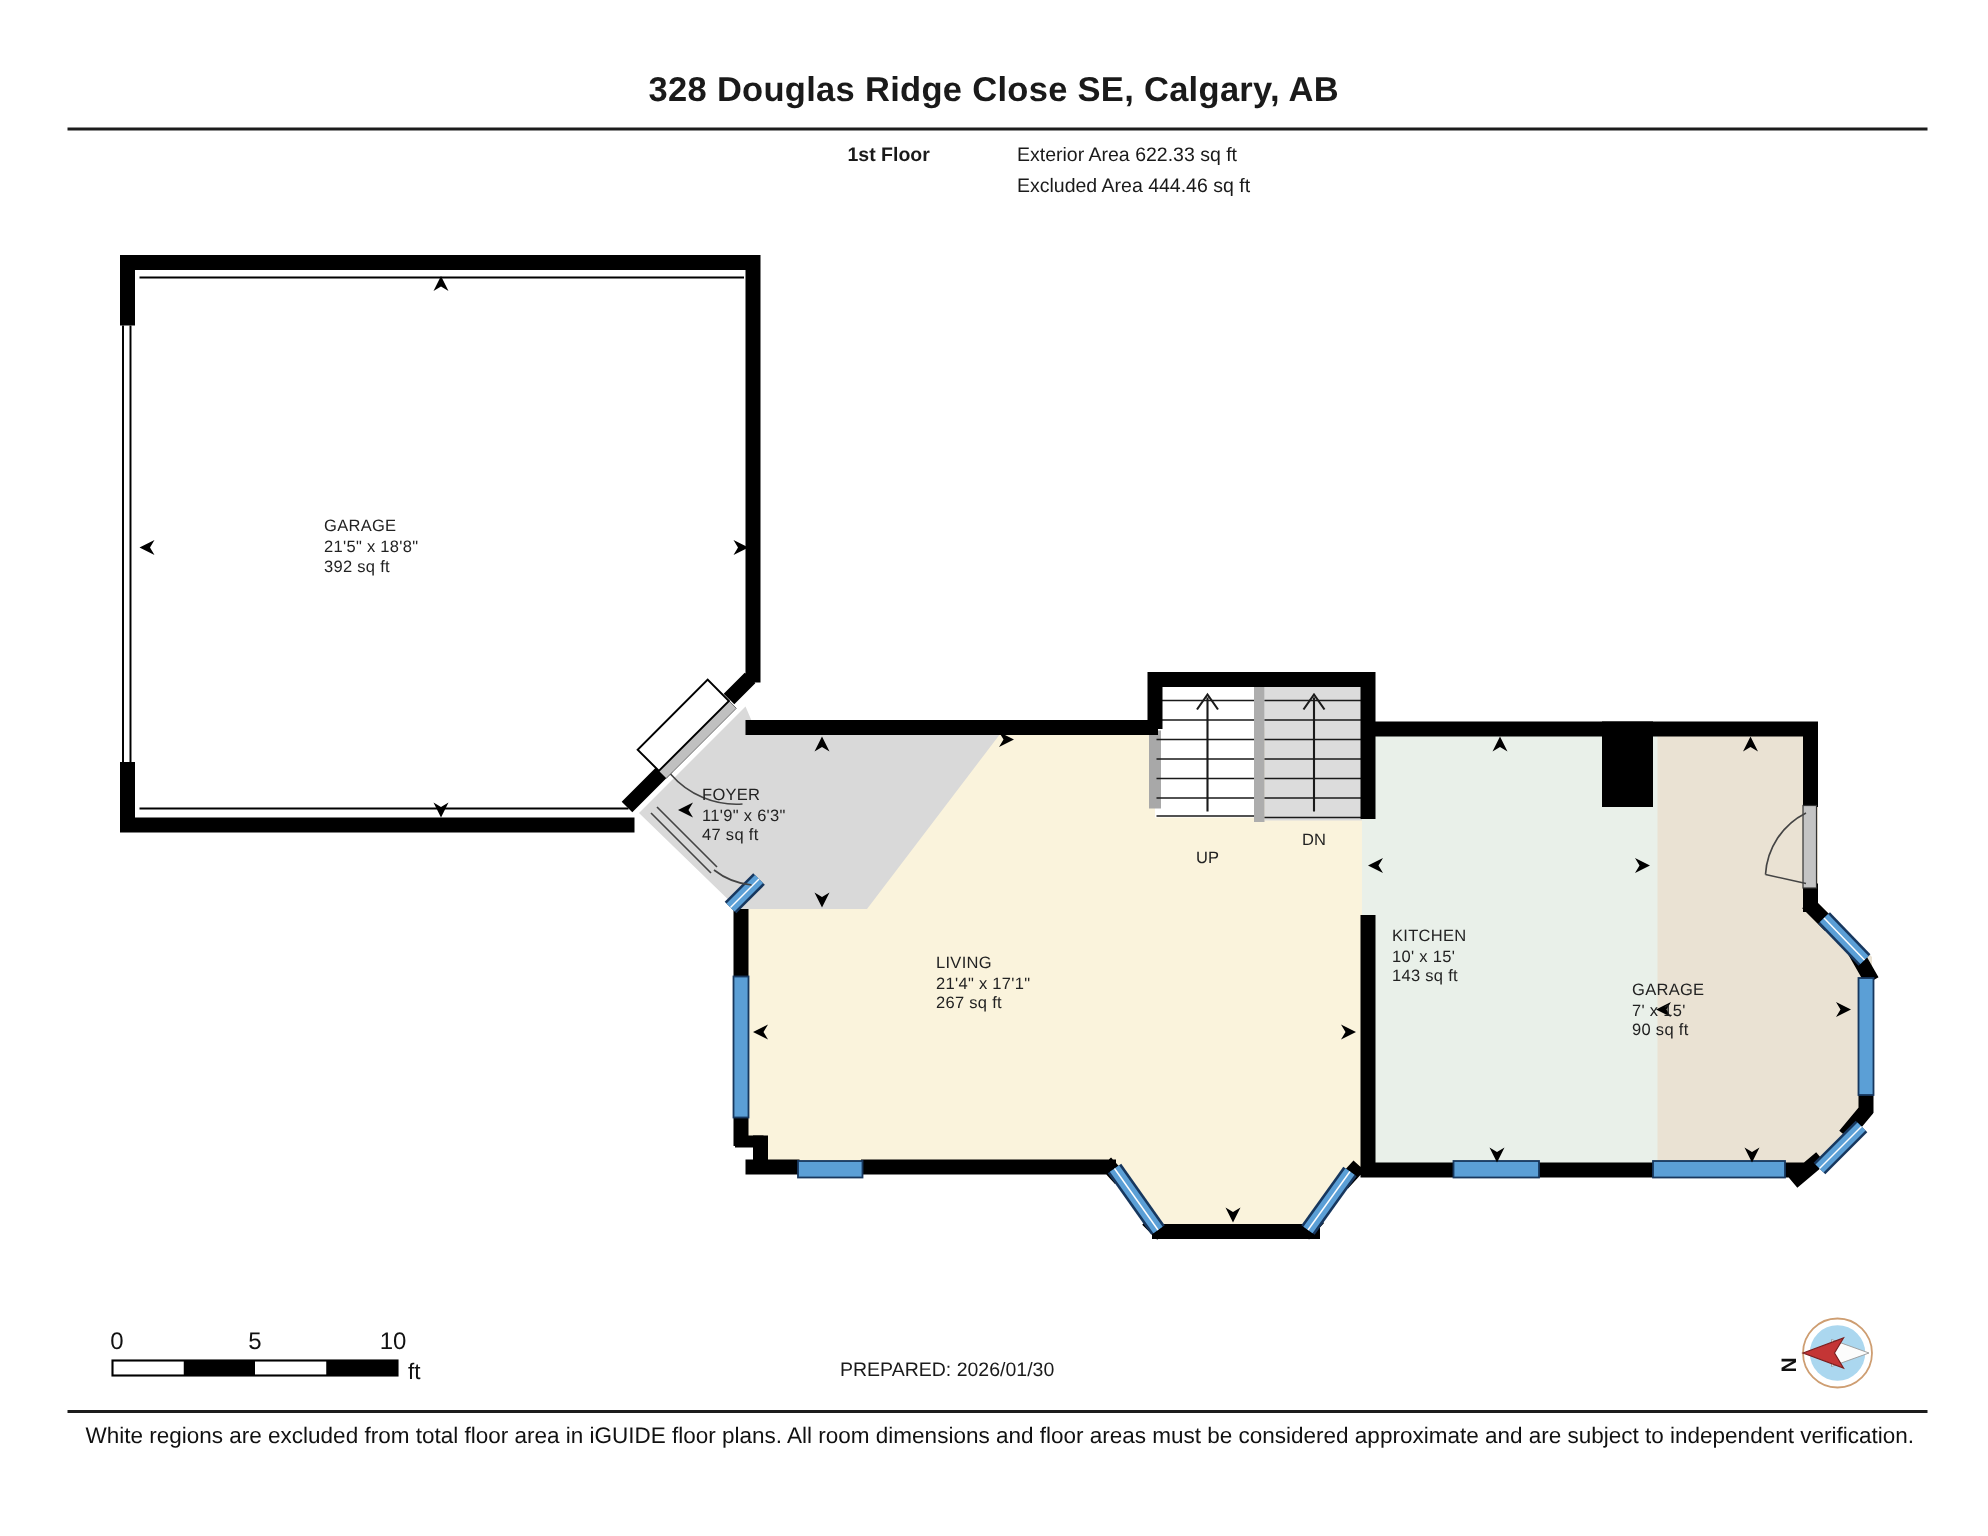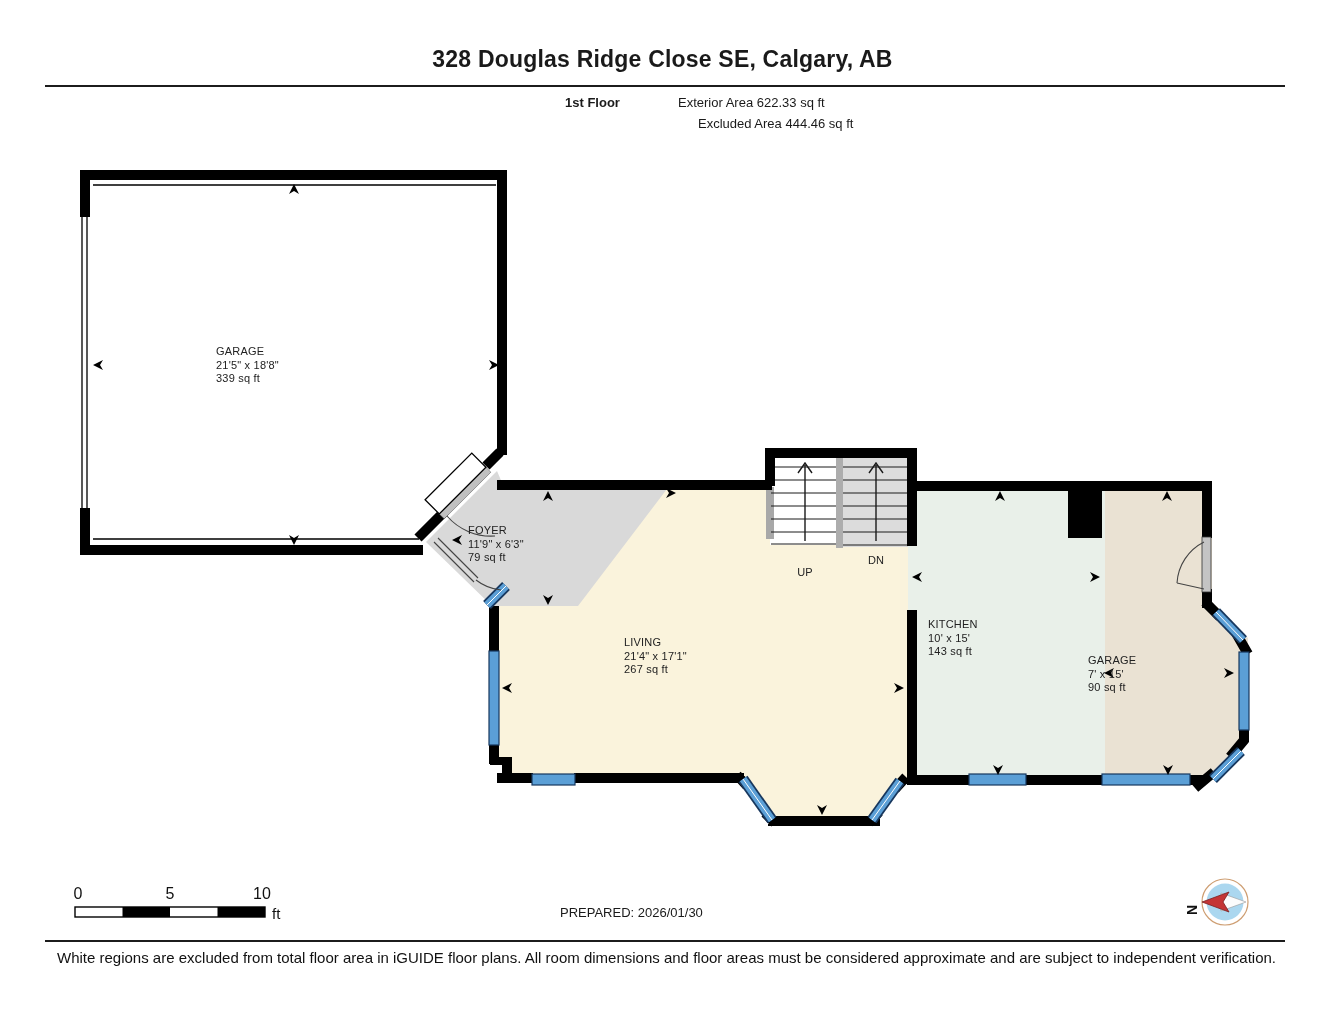--- a/index.html
+++ b/index.html
@@ -6,21 +6,21 @@
   #page{position:relative;width:1325px;height:1024px;background:#fff;overflow:hidden;
         font-family:"Liberation Sans",sans-serif;color:#1a1a1a;}
   .abs{position:absolute;}
   #title{top:46px;left:0;width:100%;text-align:center;font-size:23px;font-weight:bold;letter-spacing:.2px;}
   .rule{height:2px;background:#1c1c1c;left:45px;right:40px;}
   #rule-top{top:85px;}
   #rule-bottom{top:940px;}
   .floorinfo{font-size:13px;}
   #floor-label{top:95px;left:565px;width:98px;text-align:left;font-weight:bold;}
   #area-ext{top:95px;left:678px;}
-  #area-exc{top:116px;left:678px;margin-left:20px;}
+  #area-exc{top:116px;left:678px;}
   svg{position:absolute;top:0;left:0;}
   .room-label{position:absolute;width:160px;margin-left:-80px;text-align:left;
               font-size:11px;line-height:13.5px;color:#222;letter-spacing:.2px;}
   .stair-label{position:absolute;width:40px;margin-left:-20px;text-align:center;font-size:11px;color:#222;}
   .wall{stroke:#000;stroke-width:10;fill:none;}
   .wall8{stroke:#000;stroke-width:8;fill:none;}
   .thin{stroke:#000;stroke-width:1.3;fill:none;}
   .tread{stroke:#1a1a1a;stroke-width:1;fill:none;}
   .stair-arrow{stroke:#1a1a1a;stroke-width:1.4;fill:none;}
   .win-rect{fill:#5B9FD6;stroke:#17375E;stroke-width:1.2;}
@@ -151,26 +151,26 @@
       <circle cx="1225" cy="902" r="18.5" fill="#ABD7EF"></circle>
       <path d="M1246,902 L1221,893 L1221,911 Z" fill="#FCFCFC" stroke="#999" stroke-width="0.6"></path>
       <path d="M1202,902 L1229,892 L1223,902 L1229,912 Z" stroke="#7A1F1F" stroke-width="0.8" fill="#C43535"></path>
       <text class="compass-n" transform="translate(1197,910) rotate(-90)" text-anchor="middle">N</text>
     </g>
   </svg>
 
   <div class="room-label" style="left:296px;top:345px;">
     <div>GARAGE</div>
     <div>21'5" x 18'8"</div>
-    <div>339 sq ft</div>
+    <div>392 sq ft</div>
   </div>
   <div class="room-label" style="left:548px;top:524px;">
     <div>FOYER</div>
     <div>11'9" x 6'3"</div>
-    <div>79 sq ft</div>
+    <div>47 sq ft</div>
   </div>
   <div class="room-label" style="left:704px;top:636px;">
     <div>LIVING</div>
     <div>21'4" x 17'1"</div>
     <div>267 sq ft</div>
   </div>
   <div class="room-label" style="left:1008px;top:618px;">
     <div>KITCHEN</div>
     <div>10' x 15'</div>
     <div>143 sq ft</div>

